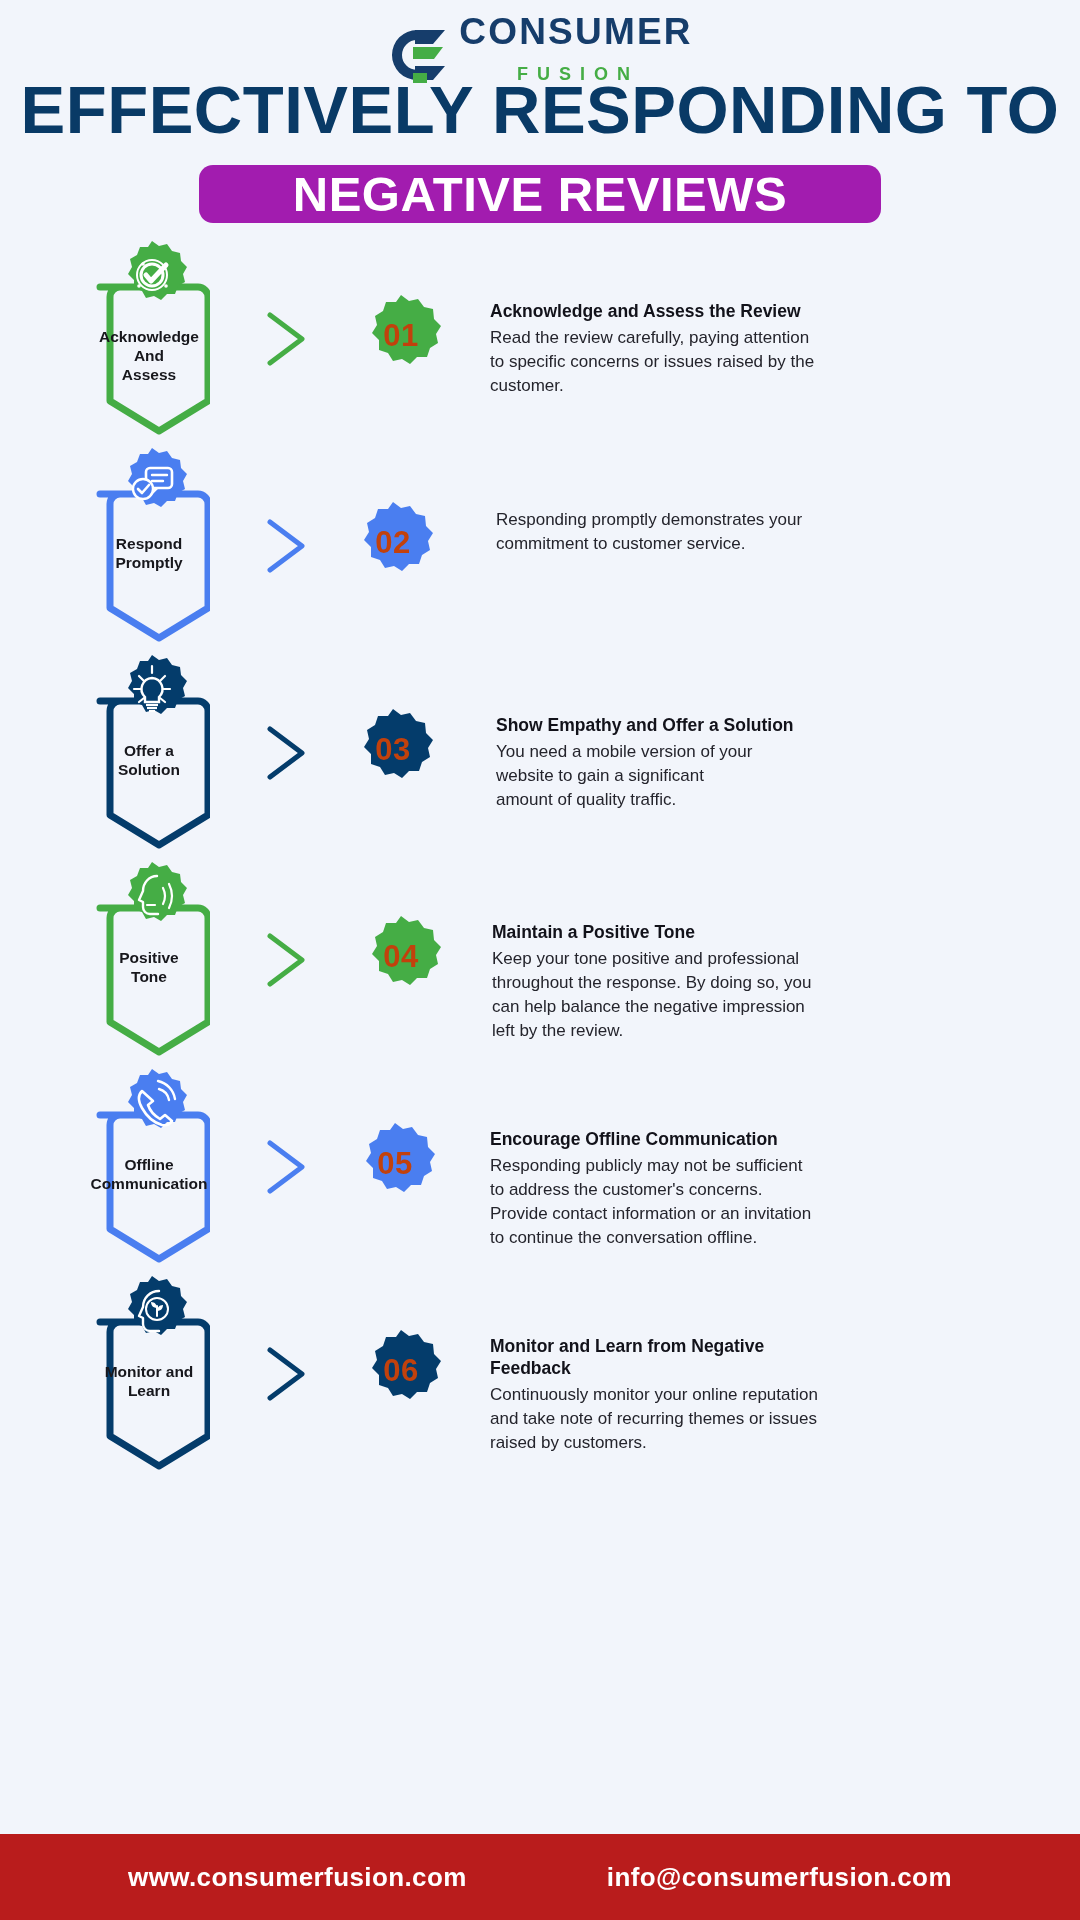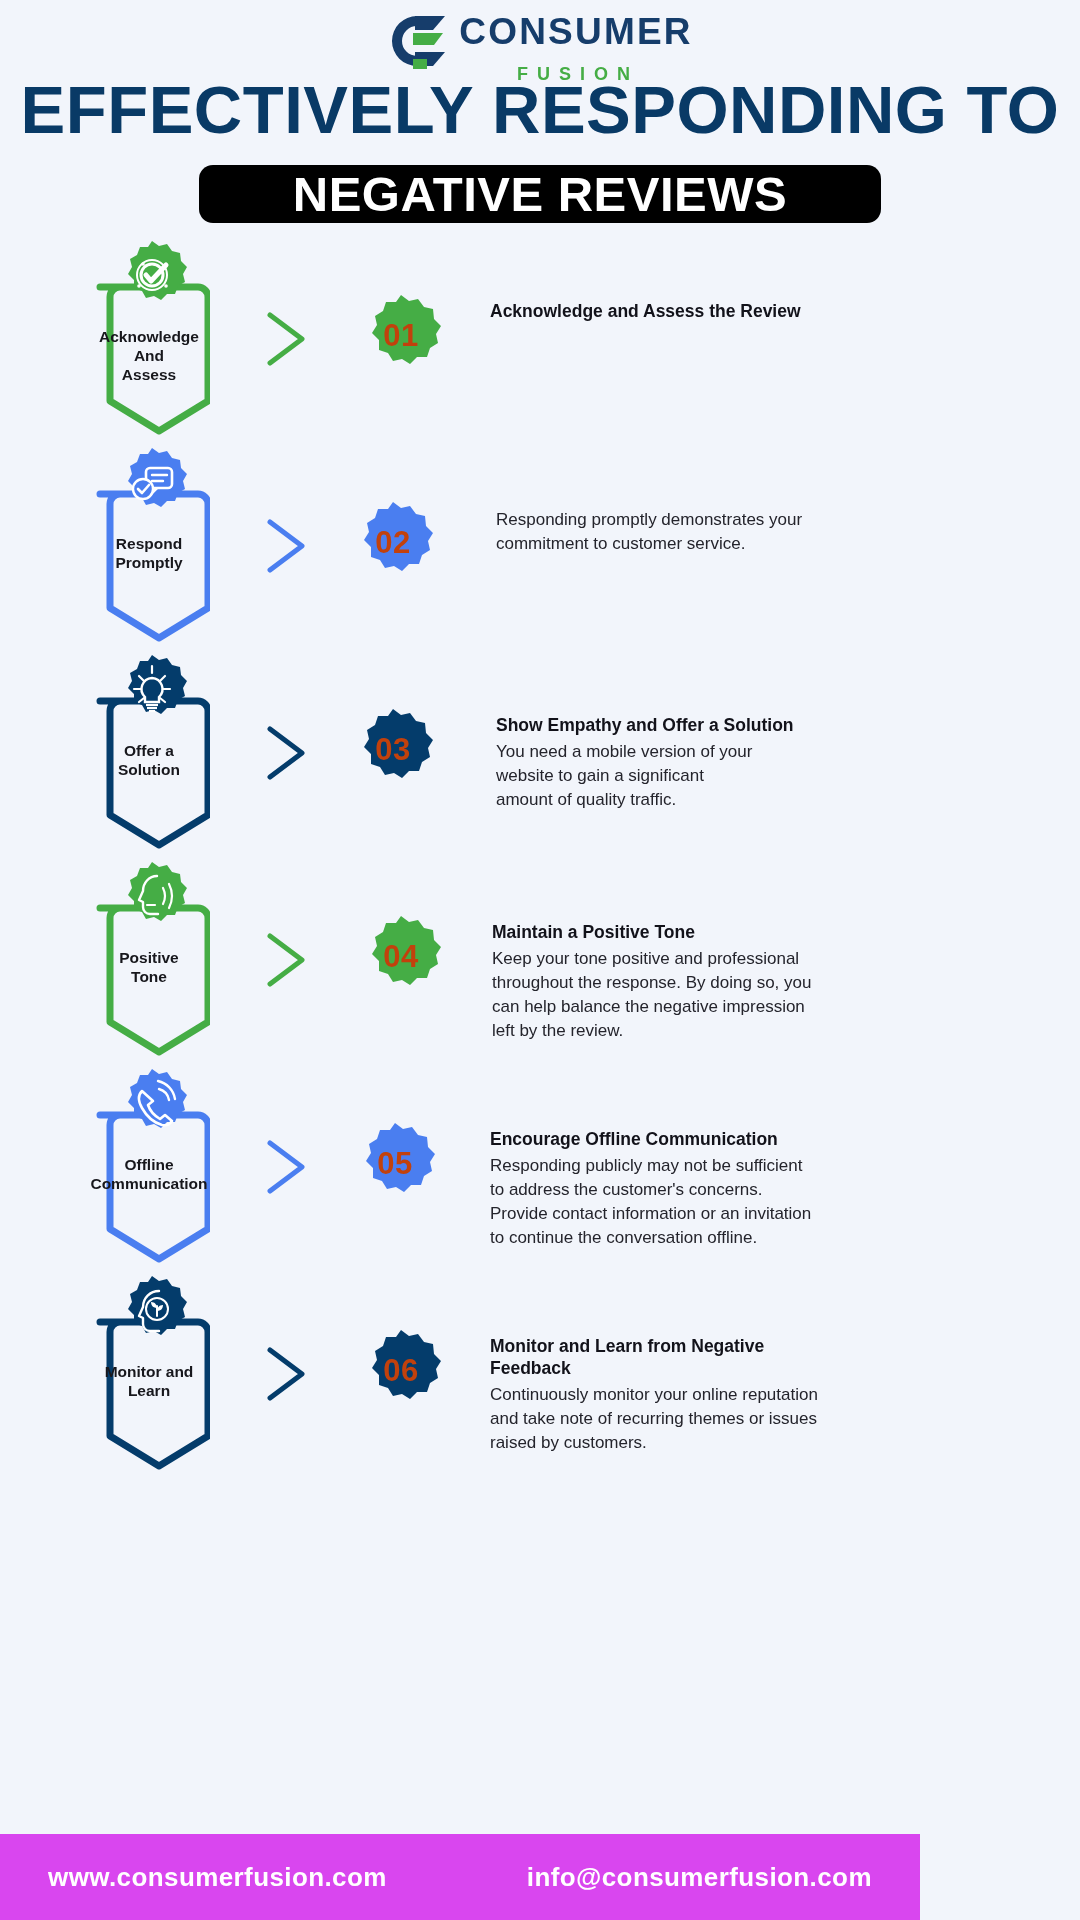--- a/index.html
+++ b/index.html
@@ -13,21 +13,21 @@
 
   
   .logo-wrap {
     width: 100%;
     display: flex;
     justify-content: center;
     align-items: center;
     padding-top: 20px;
     height: 76px;
   }
-  .logo { display: flex; align-items: flex-start; gap: 10px; }
+  .logo { display: flex; align-items: flex-end; gap: 10px; }
   .logo-mark { width: 62px; height: 56px; display:block; }
   .logo-text { display: flex; flex-direction: column; line-height: 1; }
   .logo-consumer {
     font-size: 37px;
     font-weight: 700;
     letter-spacing: 2.2px;
     color: #163d6b;
   }
   .logo-fusion {
     font-size: 18px;
@@ -44,21 +44,21 @@
     font-size: 67px;
     font-weight: 700;
     color: #093a66;
     letter-spacing: 0.5px;
     line-height: 1;
   }
   .banner {
     margin: 22px auto 0;
     width: 682px;
     height: 58px;
-    background: #000000;
+    background: #a21caf;
     border-radius: 14px;
     display: flex;
     align-items: center;
     justify-content: center;
   }
   .banner-text {
     color: #ffffff;
     font-size: 49px;
     font-weight: 700;
     letter-spacing: 0.5px;
@@ -140,22 +140,22 @@
   .step.s1 .txt, .step.s5 .txt, .step.s6 .txt { padding-left: 8px; }
   .step.s2 .txt, .step.s3 .txt { padding-left: 14px; }
   .step.s4 .txt { padding-left: 10px; }
   .step.s2 .numbadge, .step.s3 .numbadge { left: 0px; }
   .step.s5 .numbadge { left: 2px; }
 
   
   .footer {
     position: absolute;
     left: 0; bottom: 0;
-    width: 920px; height: 86px;
-    background: #d946ef;
+    width: 1080px; height: 86px;
+    background: #b91c1c;
     display: flex;
     align-items: center;
     justify-content: center;
     gap: 140px;
   }
   .footer-item {
     color: #ffffff;
     font-size: 26px;
     font-weight: 700;
     letter-spacing: 0.4px;
@@ -220,20 +220,23 @@
     <div class="num-col">
       <div class="numbadge">
         <svg viewBox="0 0 86 86">
             <path d="M43 2 l8 6 9-2 6 8 9 2 1 10 7 7-5 8 2 9-8 5-3 9-10 0-7 7-8-5-9 2-5-8-9-3 0-10-7-7 5-8-2-9 8-5 3-9 10 0z" fill="#45ad45"></path>
           </svg>
         <span>01</span>
       </div>
     </div>
     <div class="txt">
       <div class="txt-head">Acknowledge and Assess the Review</div>
+      <div class="txt-body">Read the review carefully, paying attention
+to specific concerns or issues raised by the
+customer.</div>
     </div>
   </div>
 
   <div class="step s2">
     <div class="card-col">
       <div class="pennant">
         <svg viewBox="0 0 122 170">
             <path d="M12 14 h98 a10 10 0 0 1 10 10 v104 l-49 30 l-49 -30 v-104 a10 10 0 0 1 10 -10 z" fill="none" stroke="#4a7ef0" stroke-width="7" stroke-linejoin="round"></path>
           </svg>
       </div>

